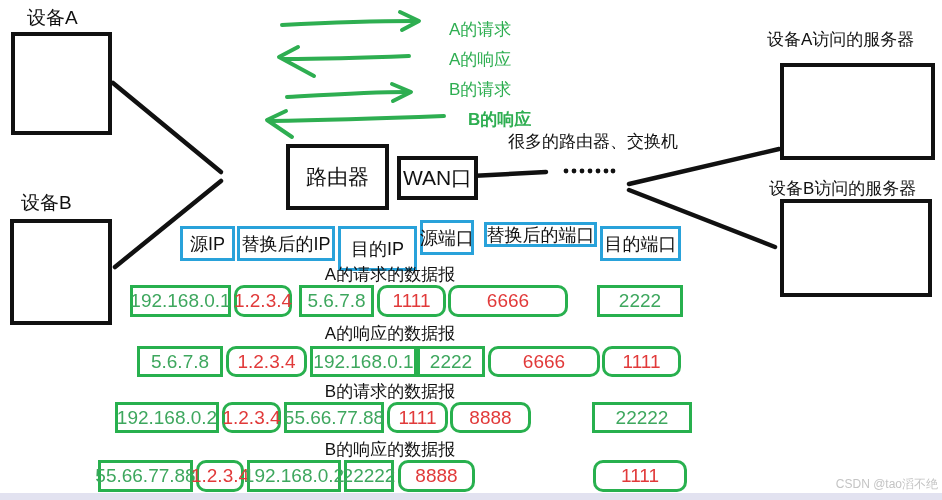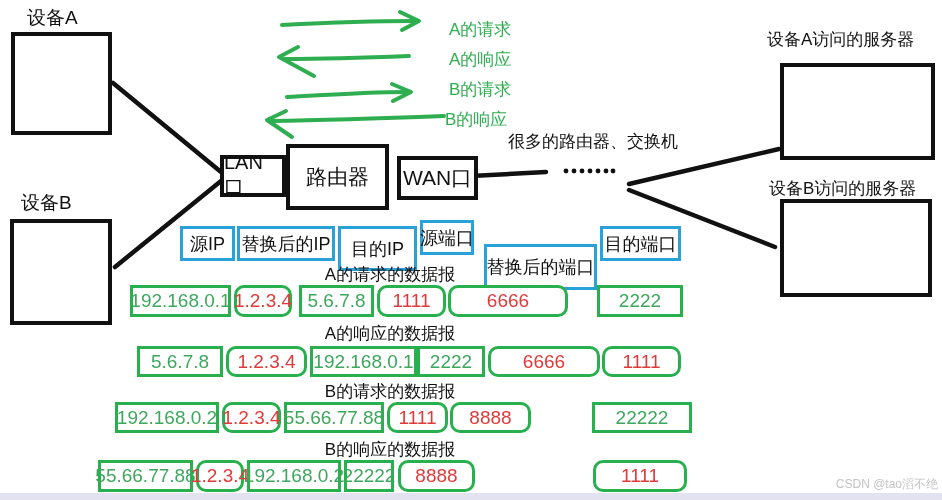--- a/index.html
+++ b/index.html
@@ -70,42 +70,41 @@
       <path class="grn" d="M286,111 L267,120 L292,137"></path>
     </g>
   </svg>
 
   <div class="lbl" style="left:27px;top:5px;font-size:19px;">设备A</div>
   <div class="box" style="left:11px;top:32px;width:101px;height:103px;"></div>
 
   <div class="lbl" style="left:21px;top:190px;font-size:19px;">设备B</div>
   <div class="box" style="left:10px;top:219px;width:102px;height:106px;"></div>
 
-  <div class="box port-txt" style="left:220px;top:155px;width:66px;height:42px;">LAN口</div>
   <div class="box router-txt" style="left:389px;top:156px;width:81px;height:44px;margin-left:8px;">WAN口</div>
   <div class="box router-txt" style="left:286px;top:144px;width:103px;height:66px;z-index:3;">路由器</div>
 
   <div class="flow-lbl" style="left:449px;top:18px;">A的请求</div>
   <div class="flow-lbl" style="left:449px;top:48px;">A的响应</div>
   <div class="flow-lbl" style="left:449px;top:78px;">B的请求</div>
-  <div class="flow-lbl" style="left:445px;top:108px;">B的响应</div>
+  <div class="flow-lbl" style="left:468px;top:108px;font-weight:bold;">B的响应</div>
 
   <div class="lbl" style="left:508px;top:130px;font-size:17px;">很多的路由器、交换机</div>
 
   <div class="lbl" style="left:767px;top:28px;font-size:17px;">设备A访问的服务器</div>
   <div class="box" style="left:780px;top:63px;width:155px;height:97px;"></div>
   <div class="lbl" style="left:769px;top:177px;font-size:17px;">设备B访问的服务器</div>
   <div class="box" style="left:780px;top:199px;width:152px;height:98px;"></div>
 
   <div id="nat-header">
       <div class="hcell" style="left: 180px; top: 226px; width: 55px; height: 35px;">源IP</div>
       <div class="hcell" style="left: 237px; top: 226px; width: 98px; height: 35px;">替换后的IP</div>
       <div class="hcell" style="left: 338px; top: 226px; width: 79px; height: 45px;">目的IP</div>
       <div class="hcell" style="left: 420px; top: 220px; width: 54px; height: 35px;">源端口</div>
-      <div class="hcell" style="left: 484px; top: 244px; width: 113px; height: 46px;">替换后的端口</div>
+      <div class="hcell" style="left: 484px; top: 222px; width: 113px; height: 25px;">替换后的端口</div>
       <div class="hcell" style="left: 600px; top: 226px; width: 81px; height: 35px;">目的端口</div>
     </div>
 
   <div id="nat-rows">
       <div class="caption" style="left: 390px; top: 263px;">A的请求的数据报</div>
       <div class="cell green" style="left: 130px; top: 285px; width: 101px; height: 32px;">192.168.0.1</div>
       <div class="cell red" style="left: 234px; top: 285px; width: 58px; height: 32px;">1.2.3.4</div>
       <div class="cell green" style="left: 299px; top: 285px; width: 75px; height: 32px;">5.6.7.8</div>
       <div class="cell red" style="left: 377px; top: 285px; width: 69px; height: 32px;">1111</div>
       <div class="cell red" style="left: 448px; top: 285px; width: 120px; height: 32px;">6666</div>

